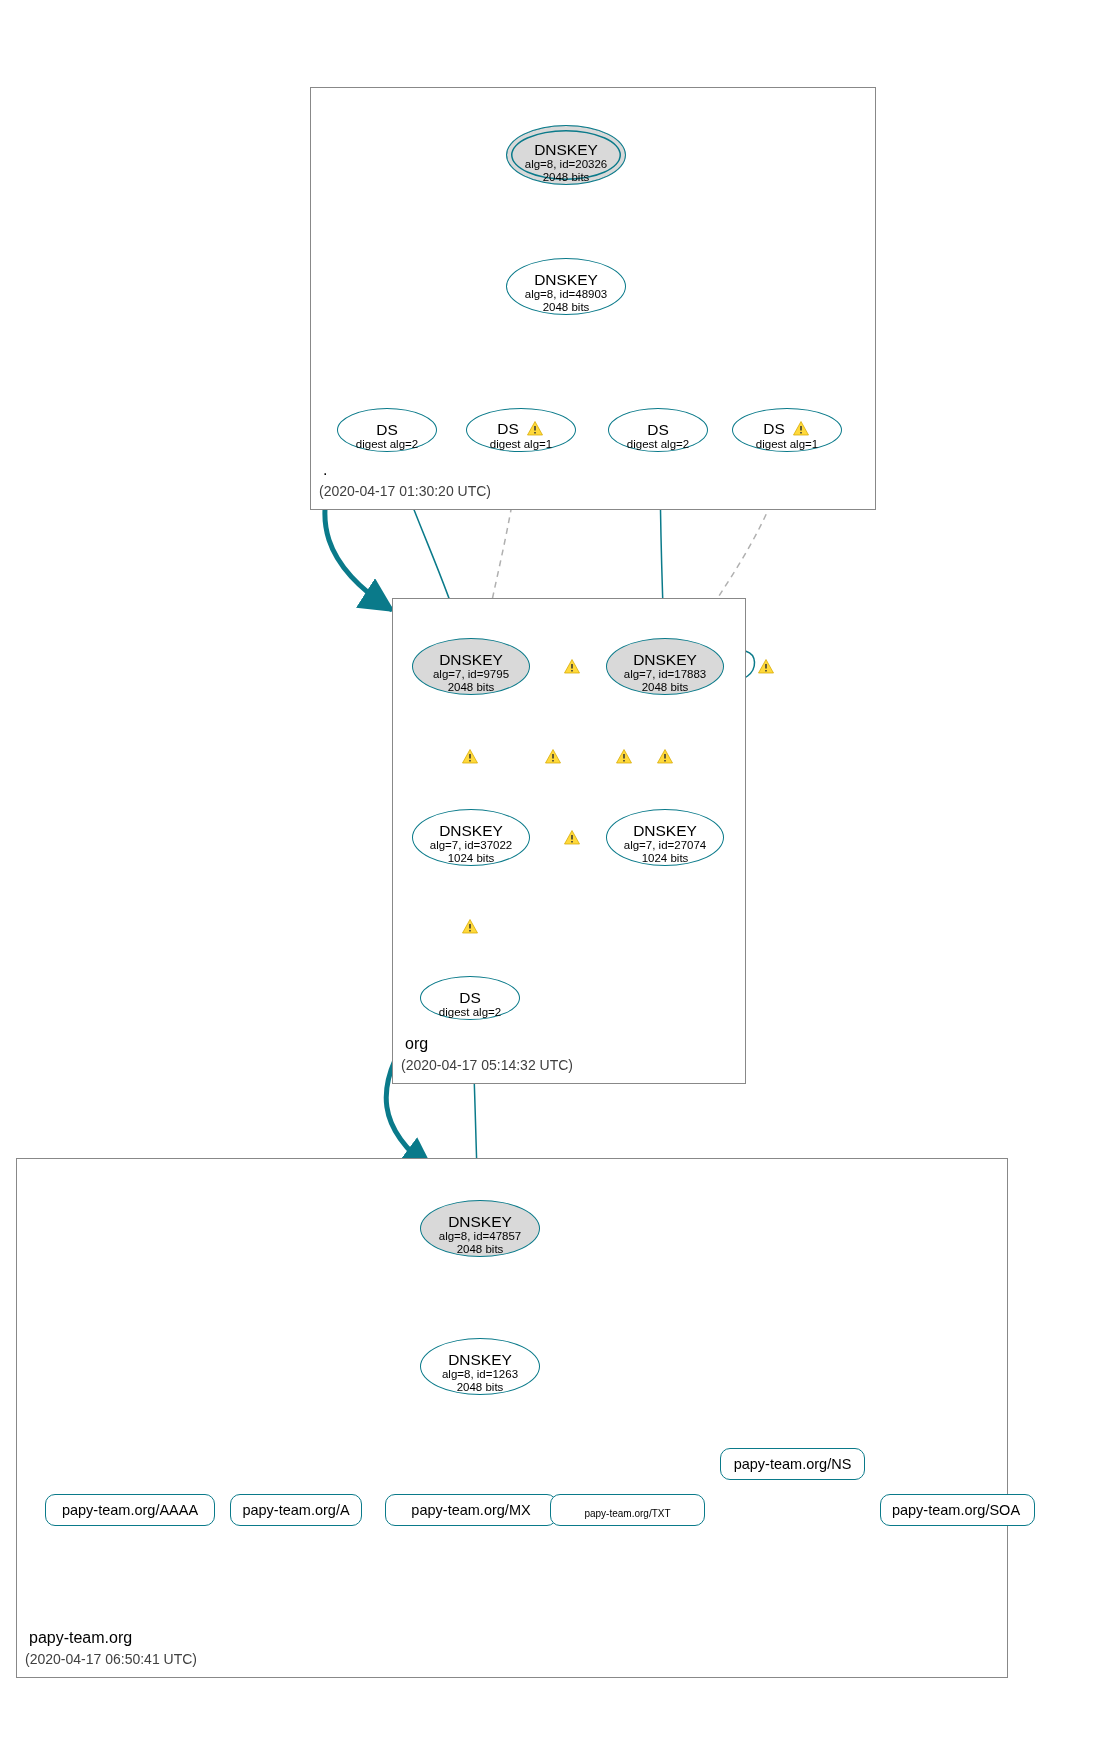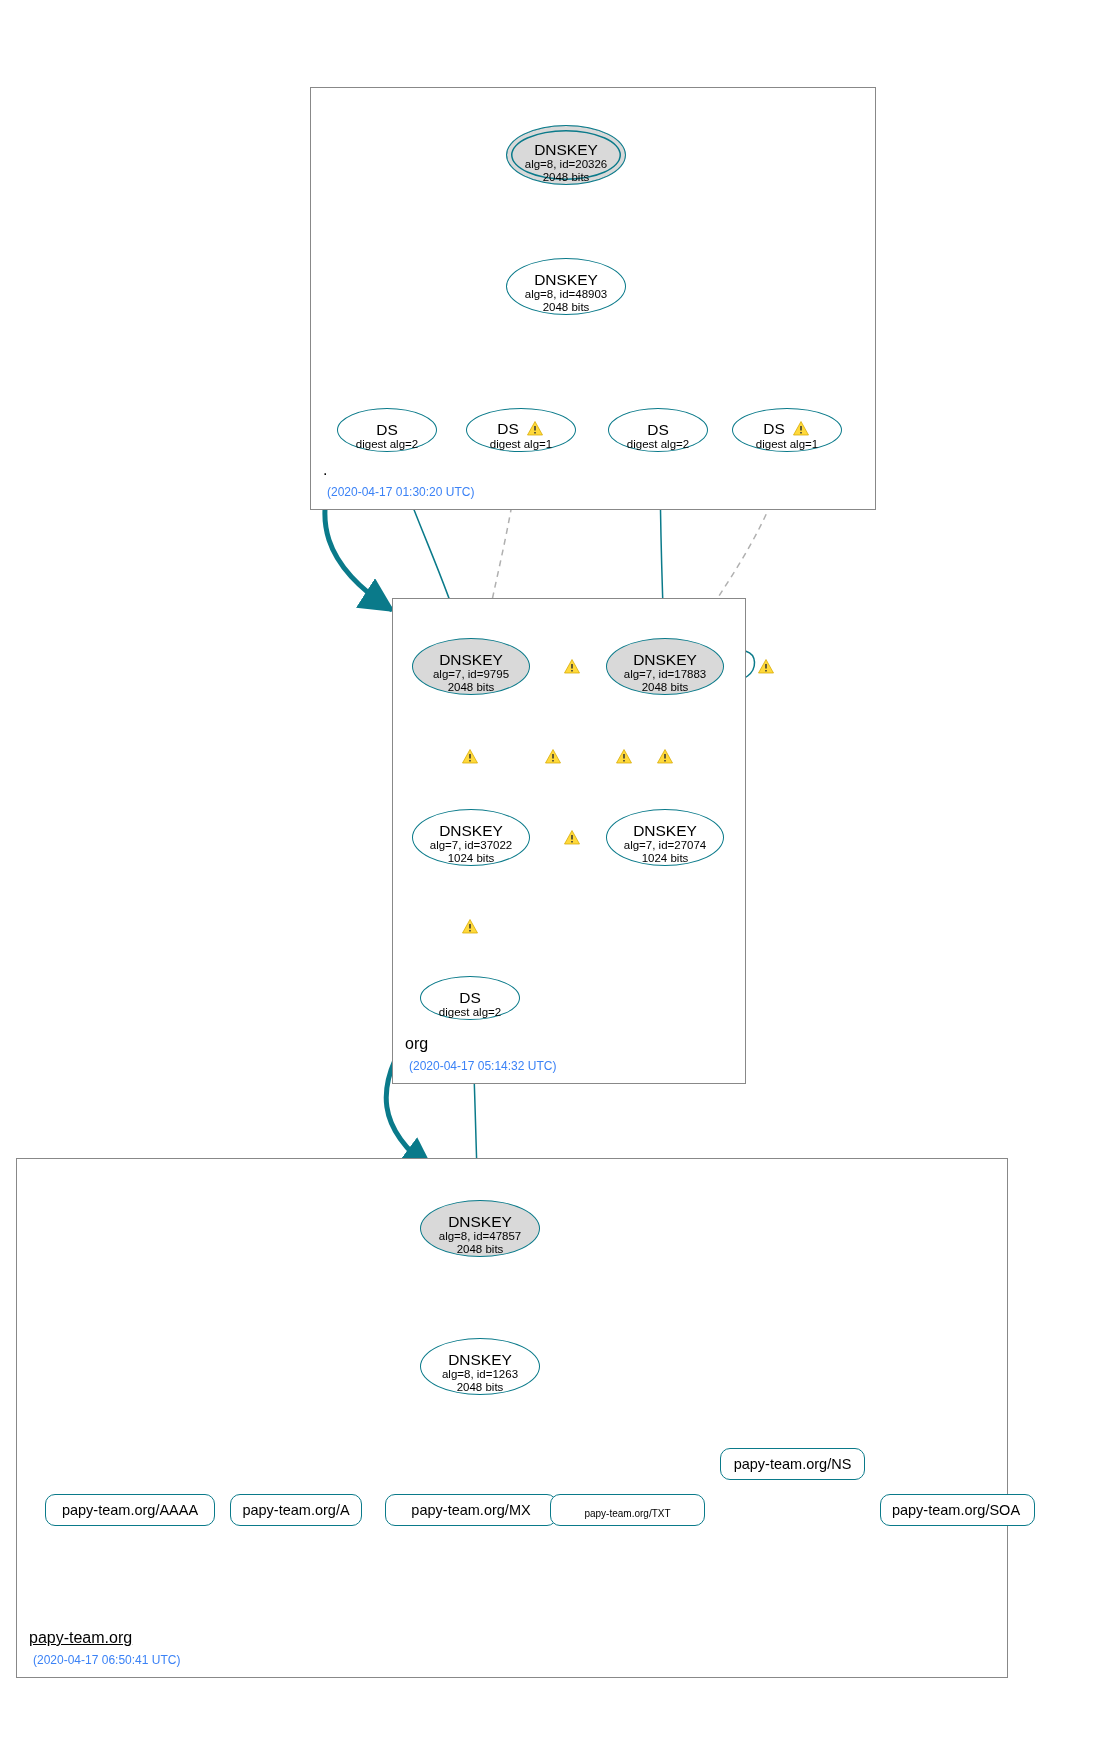--- a/index.html
+++ b/index.html
@@ -18,23 +18,23 @@
     box-sizing: border-box;
   }
   .zone-label {
     position: absolute;
     left: 12px;
     font-size: 16px;
     color: #000;
   }
   .zone-sublabel {
     position: absolute;
-    left: 16px;
-    font-size: 12px;
-    color: #3b82f6;
+    left: 8px;
+    font-size: 14px;
+    color: #404040;
   }
   .node {
     position: absolute;
     box-sizing: border-box;
     text-align: center;
     display: flex;
     flex-direction: column;
     justify-content: flex-end;
     align-items: center;
   }
@@ -151,21 +151,21 @@
   <span class="zone-label" style="bottom:30px;">.</span>
   <span class="zone-sublabel" style="bottom:10px;">(2020-04-17 01:30:20 UTC)</span>
 </div>
 
 <div class="zone-box" style="left:392px; top:598px; width:354px; height:486px;">
   <span class="zone-label" style="bottom:30px;">org</span>
   <span class="zone-sublabel" style="bottom:10px;">(2020-04-17 05:14:32 UTC)</span>
 </div>
 
 <div class="zone-box" style="left:16px; top:1158px; width:992px; height:520px;">
-  <span class="zone-label" style="bottom:30px;text-decoration:underline;">papy-team.org</span>
+  <span class="zone-label" style="bottom:30px;">papy-team.org</span>
   <span class="zone-sublabel" style="bottom:10px;">(2020-04-17 06:50:41 UTC)</span>
 </div>
 
 <div class="node node-ellipse filled double" style="left:506px; top:125px; width:120px; height:60px;">
   <div class="node-title">DNSKEY</div>
   <div class="node-sub">alg=8, id=20326</div>
   <div class="node-sub">2048 bits</div>
 </div>
 
 <div class="node node-ellipse" style="left:506px; top:258px; width:120px; height:57px;">

